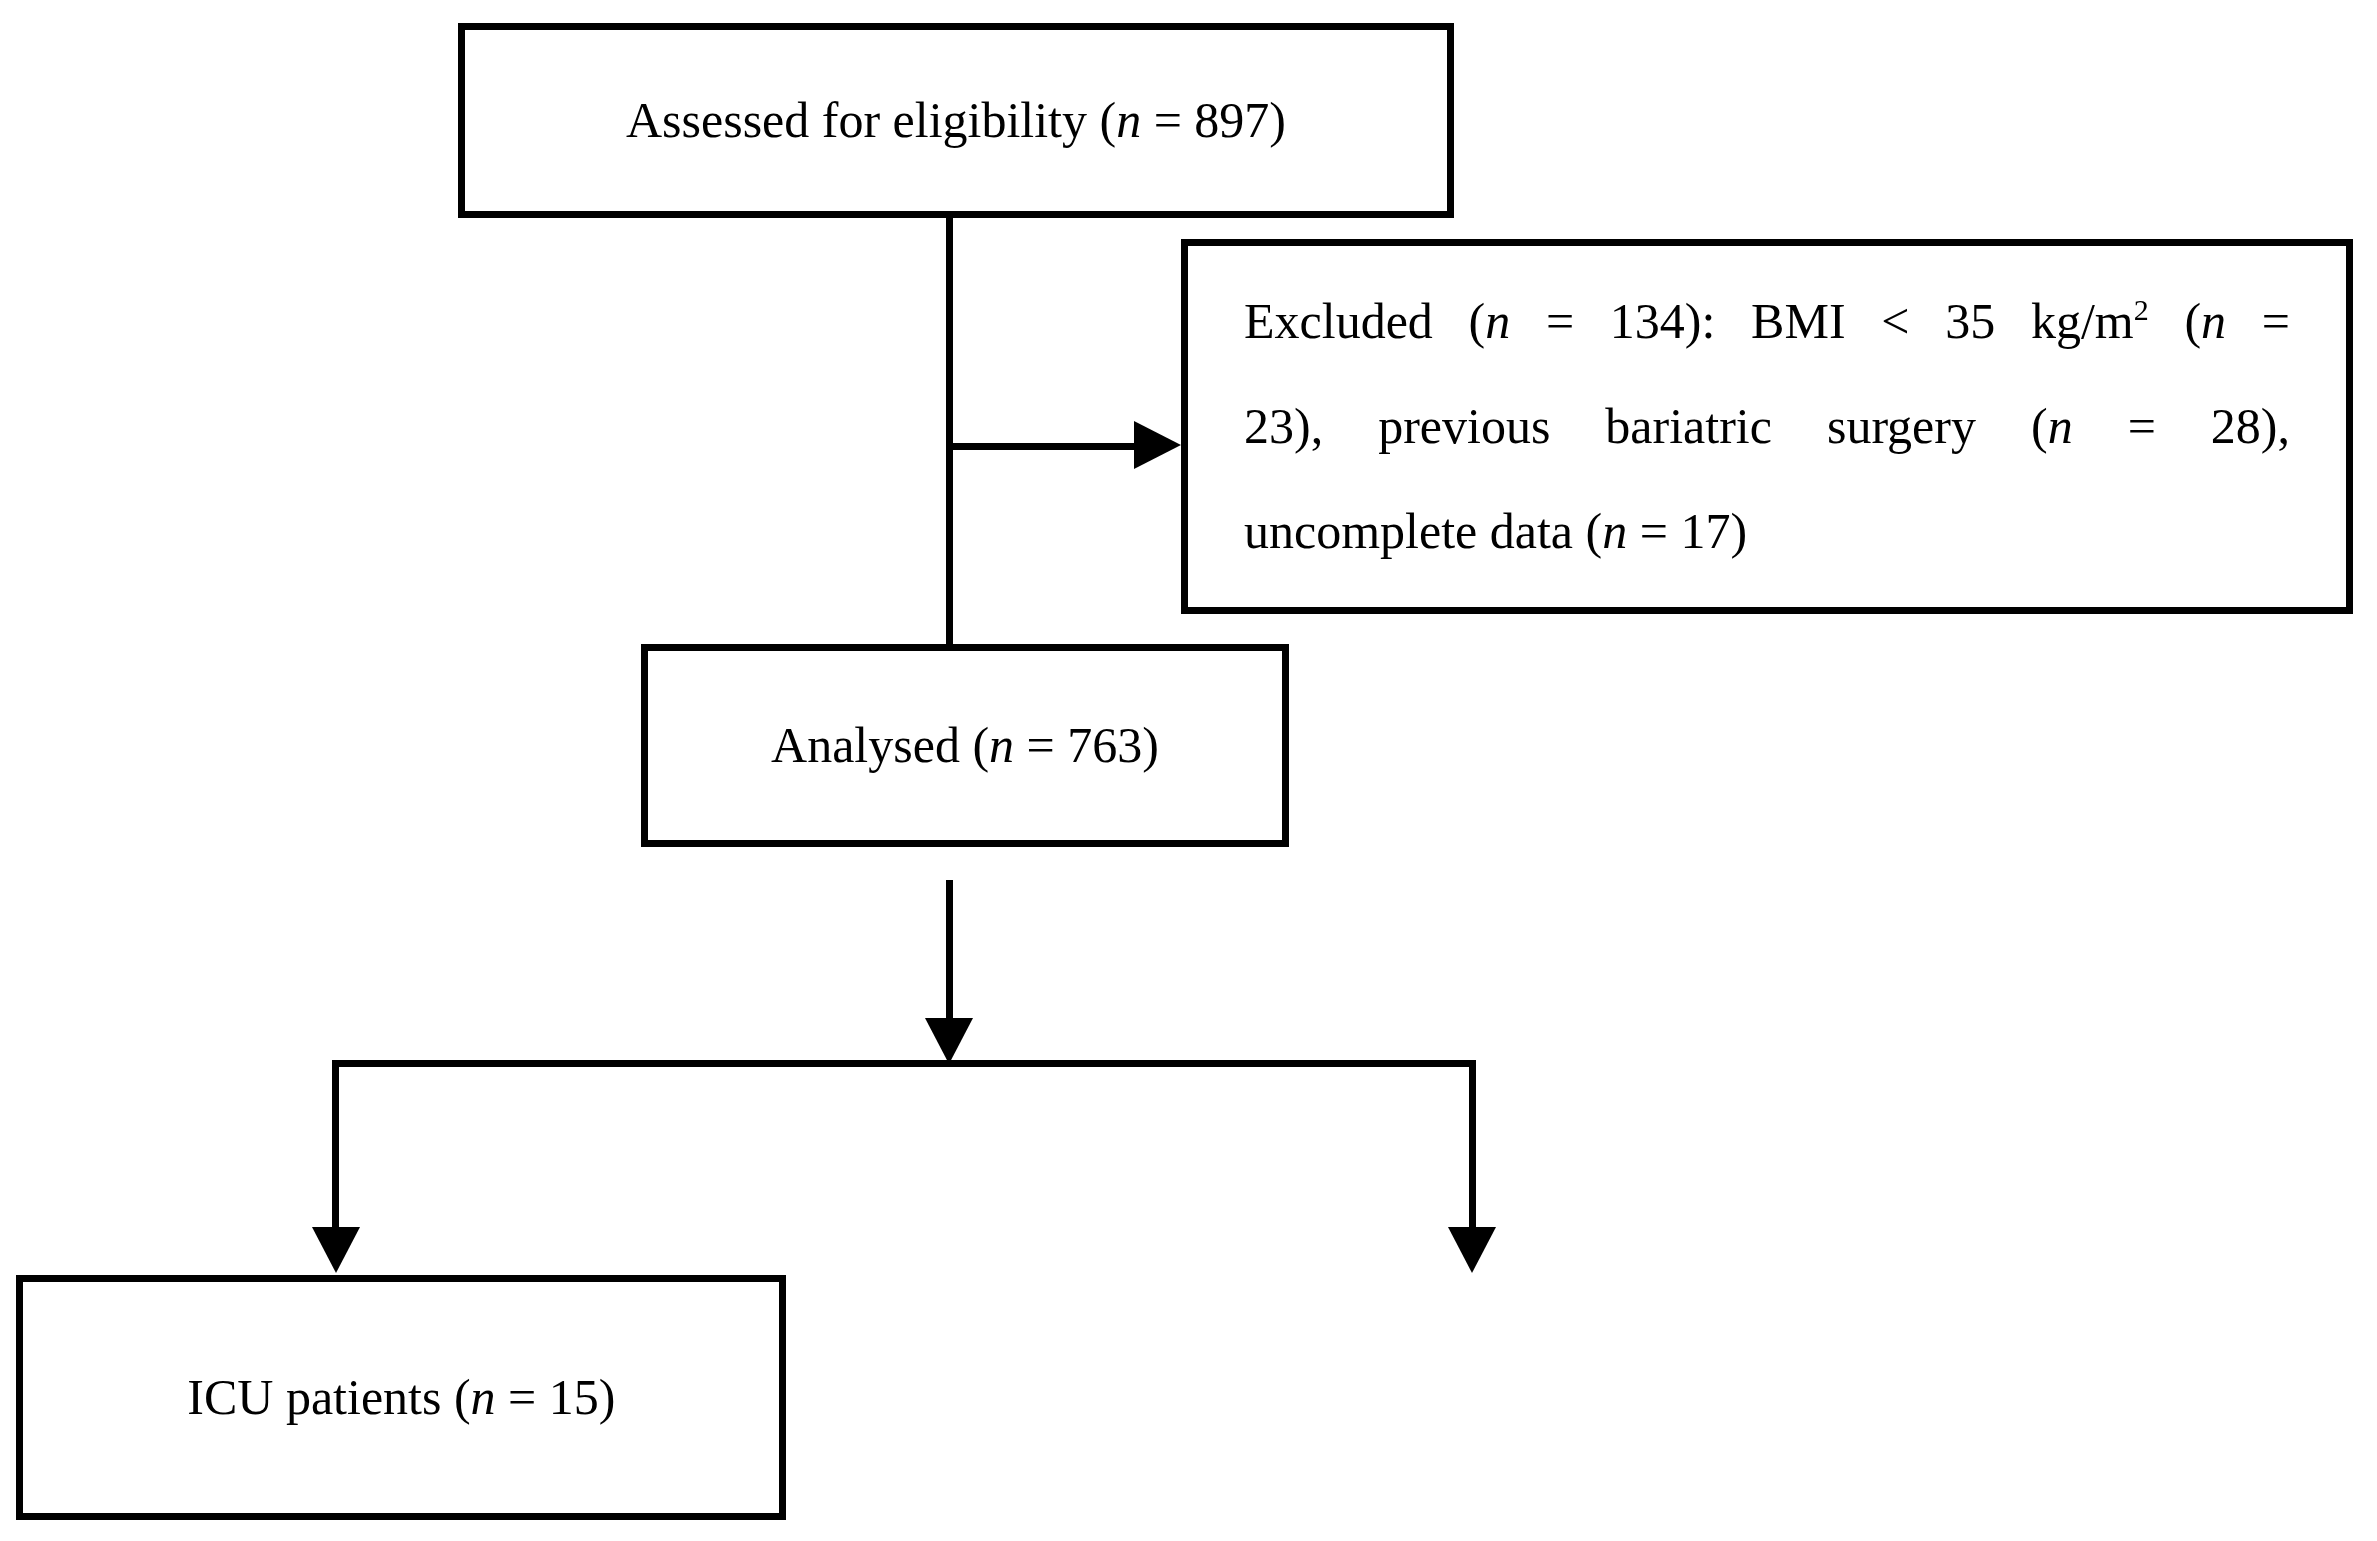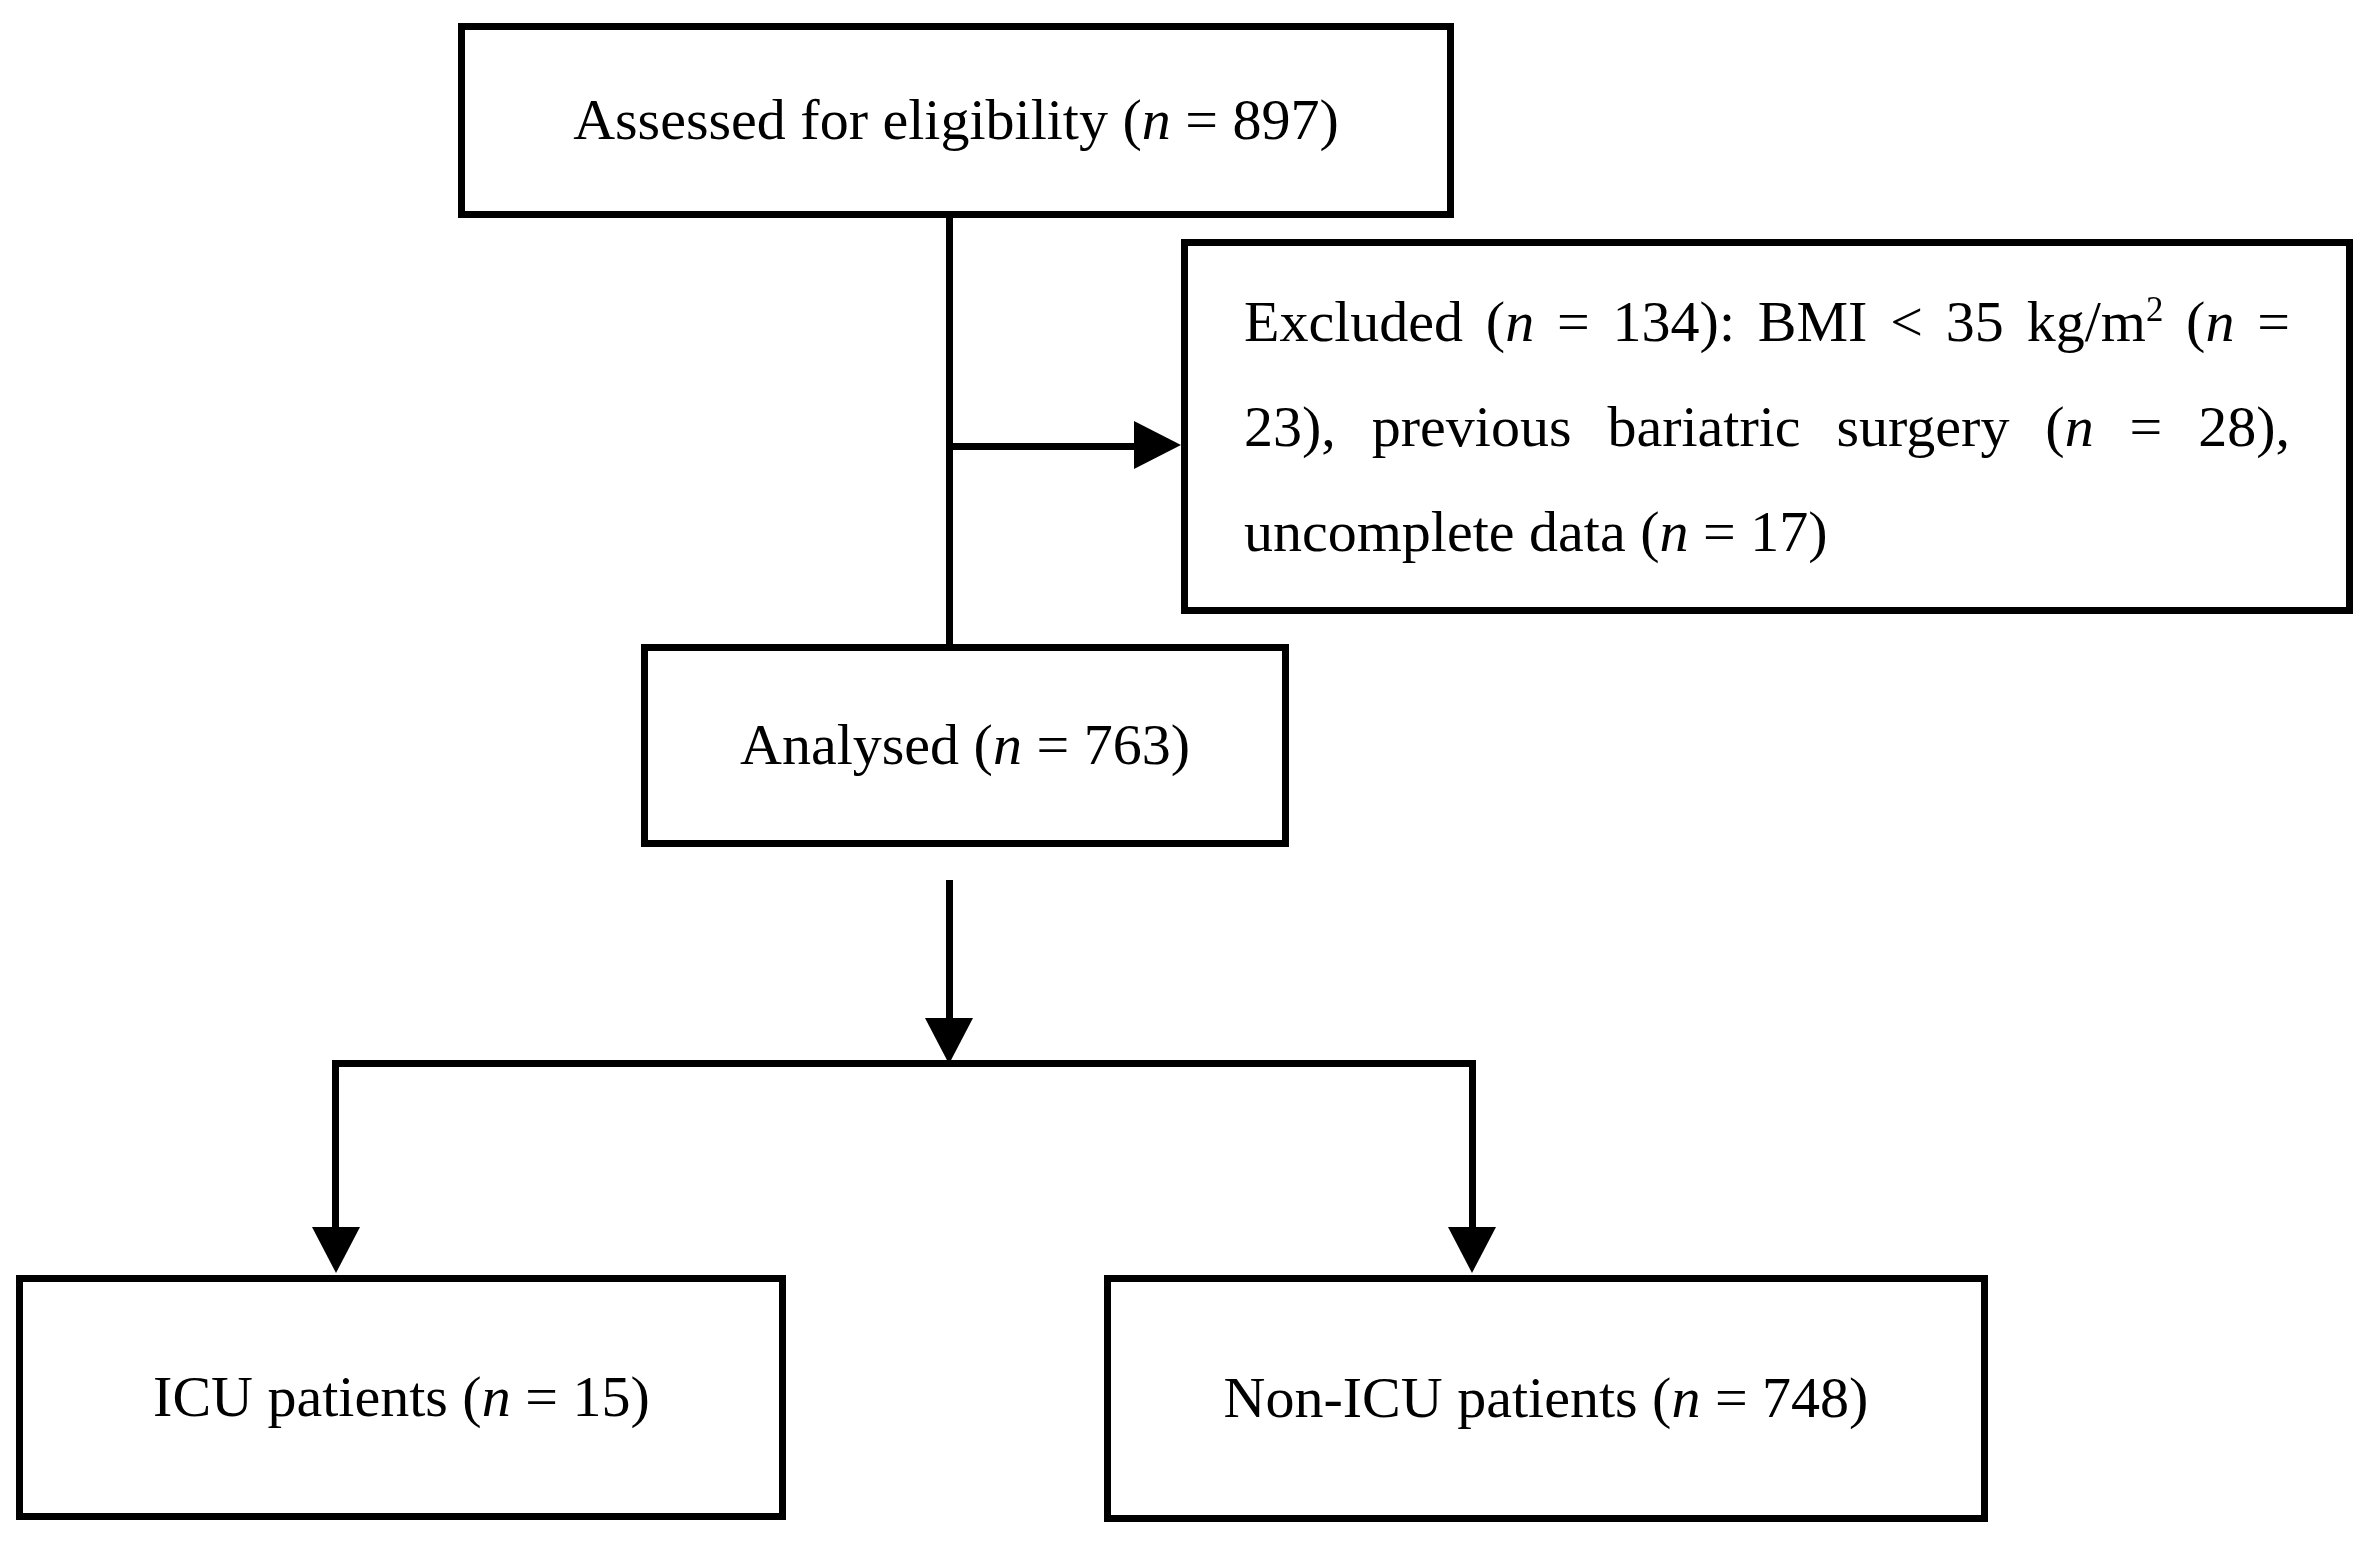--- a/index.html
+++ b/index.html
@@ -17,21 +17,21 @@
     overflow: hidden;
   }
   .box {
     position: absolute;
     box-sizing: border-box;
     border: 7.4px solid #000000;
     background: #ffffff;
     display: flex;
     align-items: center;
     justify-content: center;
-    font-size: 58px;
+    font-size: 50px;
     line-height: 1.25;
   }
   .box .lbl {
     text-align: center;
     white-space: nowrap;
   }
   .box.multiline {
     flex-direction: column;
     align-items: stretch;
     justify-content: center;
@@ -105,18 +105,15 @@
   </div>
 
   <div class="box" style="left:641px; top:644px; width:648px; height:203px;">
     <div class="lbl"><span>Analysed (</span><span class="it">n</span><span> = 763)</span></div>
   </div>
 
   <div class="box" style="left:16.4px; top:1275px; width:770px; height:245px;">
     <div class="lbl"><span>ICU patients (</span><span class="it">n</span><span> = 15)</span></div>
   </div>
 
-  <div class="box" style="left:1104px; top:1275px; width:884px; height:247px;">
-    <div class="lbl"><span>Non-ICU patients (</span><span class="it">n</span><span> = 748)</span></div>
-  </div>
 
 </div>
 
 
 </body></html>

